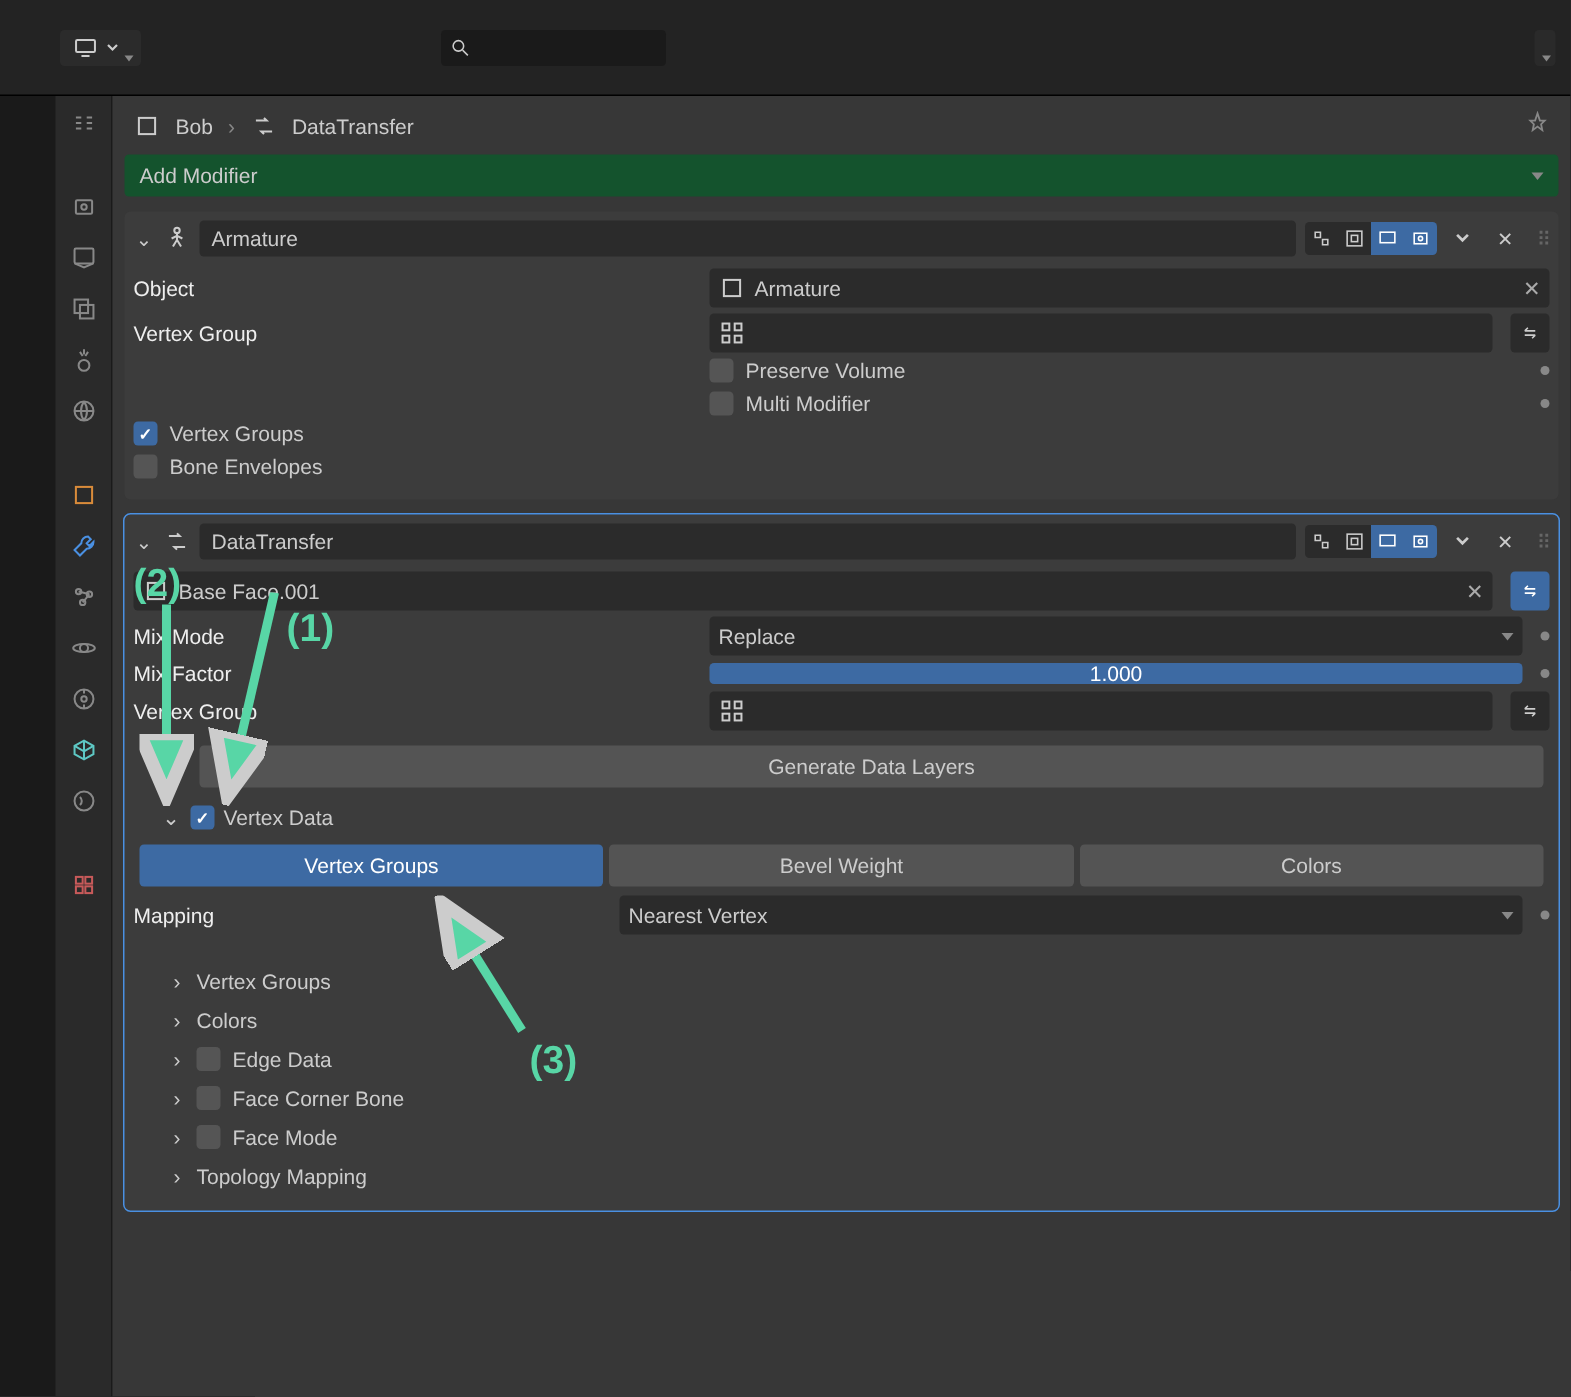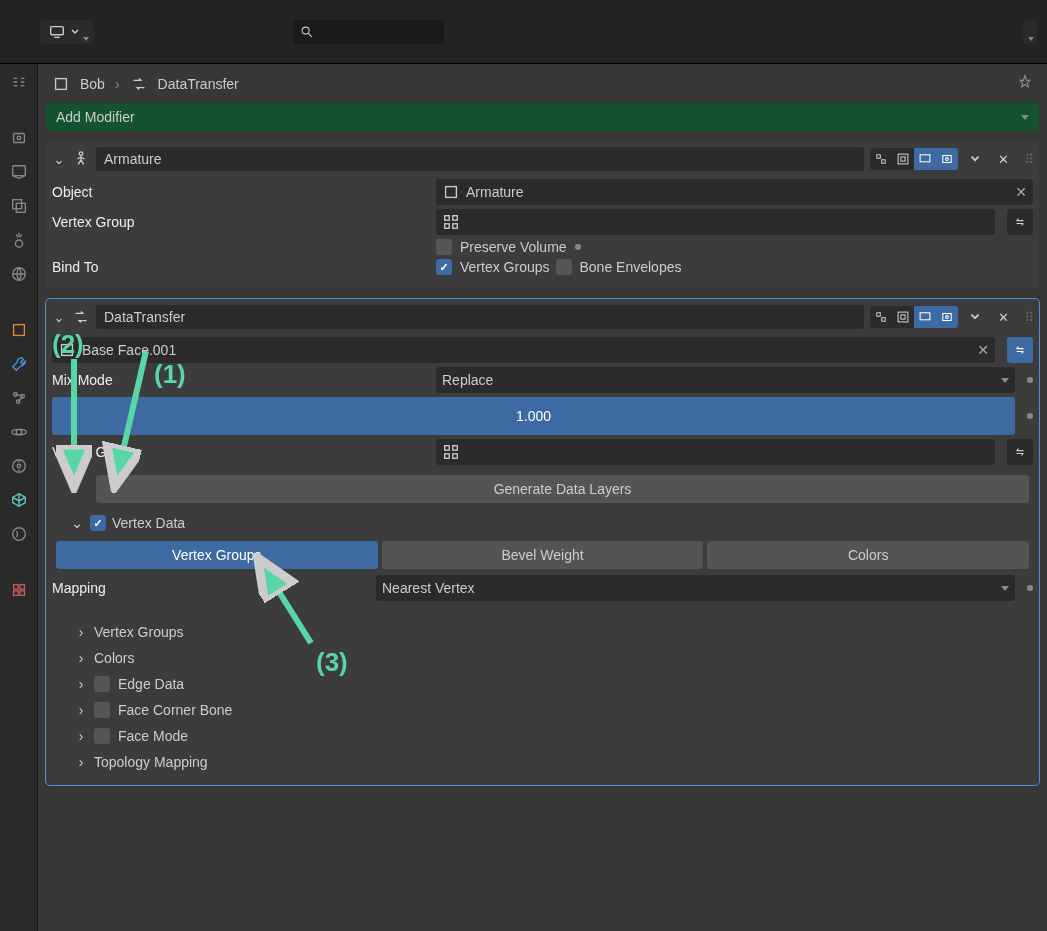--- a/index.html
+++ b/index.html
@@ -4,21 +4,21 @@
 <style>
 * { margin: 0; padding: 0; box-sizing: border-box; font-family: -apple-system, "Segoe UI", sans-serif; }
 body { background: #1a1a1a; color: #ccc; font-size: 13px; overflow: hidden; }
 .app { display: flex; flex-direction: column; width: 1047px; height: 931px; }
 .topbar { height: 64px; background: #232323; border-bottom: 1px solid #000; display: flex; align-items: center; padding: 0 10px 0 40px; }
 .topbar-drop { background: #2b2b2b; border-radius: 3px; padding: 3px 14px 3px 8px; display: flex; align-items: center; gap: 4px; position: relative; }
 .topbar-drop::after { content:""; width:0;height:0;border-left:3px solid transparent;border-right:3px solid transparent;border-top:4px solid #888;position:absolute;right:5px;bottom:3px; }
 .search { margin-left: auto; margin-right: 380px; width: 150px; height: 24px; background: #1a1a1a; border-radius: 3px; display:flex; align-items:center; padding:0 6px; }
 .tiny-drop { width:14px; height:24px; background:#2a2a2a; border-radius:3px; margin-left:auto; position:relative; }
 .tiny-drop::after { content:""; width:0;height:0;border-left:3px solid transparent;border-right:3px solid transparent;border-top:4px solid #888;position:absolute;right:3px;bottom:3px; }
-.body { flex:1; display:flex; }
+.body { flex:1; display:flex;padding-left:37px; }
 .icon-col { width: 38px; background: #2a2a2a; border-right:1px solid #1a1a1a; padding-top: 8px; display:flex; flex-direction:column; align-items:center; gap: 14px; }
 .tool-icn { width:20px; height:20px; display:flex; align-items:center; justify-content:center; color:#888; }
 .tool-icn.active { color:#4a90e2; }
 .tool-icn svg { width:18px; height:18px; }
 .icon-col .sep { height:8px; }
 .main { flex:1; background: #373737; display:flex; flex-direction:column; }
 .breadcrumb { display:flex; align-items:center; gap:10px; padding:10px 14px; font-size:14px; }
 .breadcrumb .chev { color:#888; }
 .pin { margin-left:auto; color:#888; }
 .addmod { margin: 0 8px 10px 8px; background:#14532d; border-radius:3px; padding:6px 10px; font-size:14px; display:flex; align-items:center; }
@@ -34,28 +34,28 @@
 .hdr-btn:last-child { border-radius:0 3px 3px 0; }
 .hdr-btn.on { background:#3d6aa3; }
 .hdr-solo { width:22px; height:22px; display:flex; align-items:center; justify-content:center; }
 .grip { margin-left:4px; color:#666; letter-spacing:-1px; }
 .row { display:flex; align-items:center; gap:8px; margin:4px 0; }
 .label { width:376px; text-align:left; font-size:14px; color:#eee; padding-right:2px; }
 .field { flex:1; background:#2b2b2b; border-radius:3px; height:26px; display:flex; align-items:center; padding:0 6px; font-size:14px; }
 .field.obj { gap:6px; }
 .field .x { margin-left:auto; color:#aaa; }
 .field.drop::after { content:""; width:0;height:0;border-left:4px solid transparent;border-right:4px solid transparent;border-top:5px solid #888;margin-left:auto; }
-.slider { flex:1; background:#3d6aa3; border-radius:3px; height:38px; display:flex; align-items:center; justify-content:center; font-size:14px; color:#fff; }
+.slider { flex:1; background:#3d6aa3; border-radius:3px; height:14px; display:flex; align-items:center; justify-content:center; font-size:14px; color:#fff; }
 .dot { width:6px; height:6px; border-radius:50%; background:#888; margin-left:4px; }
 .swap { width:26px; height:26px; background:#2b2b2b; border-radius:3px; display:flex; align-items:center; justify-content:center; margin-left:4px; }
 .swap.blue { background:#3d6aa3; }
 .chk { width:16px; height:16px; border-radius:3px; background:#555; display:flex; align-items:center; justify-content:center; flex-shrink:0; }
 .chk.on { background:#3d6aa3; }
 .chk.on::after { content:"✓"; color:#fff; font-size:11px; font-weight:bold; }
-.chk-col { display:flex; flex-direction:row; gap:6px; flex:1; }
+.chk-col { display:flex; flex-direction:column; gap:6px; flex:1; }
 .chk-row { display:flex; align-items:center; gap:8px; font-size:14px; }
 .chk-row .dot { margin-left:auto; }
 .gen-btn { margin:10px 4px 8px 44px; background:#545454; border-radius:3px; text-align:center; padding:6px; font-size:14px; }
 .sub-hdr { display:flex; align-items:center; gap:6px; padding:4px 0 4px 18px; font-size:14px; }
 .toggle-row { display:flex; gap:4px; margin:6px 4px; }
 .toggle { flex:1; text-align:center; padding:6px; background:#545454; border-radius:3px; font-size:14px; }
 .toggle.on { background:#3d6aa3; color:#fff; }
 .sub-item { display:flex; align-items:center; gap:8px; padding:5px 0 5px 24px; font-size:14px; }
 .sub-item .caret { width:10px; }
 
@@ -270,24 +270,28 @@
             </div>
         </div>
         <div class="row">
           <div class="label"></div>
           <div class="chk-col">
             <div class="chk-row">
                 <div class="chk"></div>
                 <span>Preserve Volume</span>
                 <span class="dot"></span>
               </div>
-          </div>
-        </div>
-        <div class="row">
-          <div class="label">Bind To</div>
+            <div class="chk-row">
+                <div class="chk"></div>
+                <span>Multi Modifier</span>
+                <span class="dot"></span>
+              </div>
+          </div>
+        </div>
+        <div class="row">
           <div class="chk-col">
             <div class="chk-row">
                 <div class="chk on"></div>
                 <span>Vertex Groups</span>
               </div>
             <div class="chk-row">
                 <div class="chk"></div>
                 <span>Bone Envelopes</span>
               </div>
           </div>
@@ -370,20 +374,21 @@
             </div>
         </div>
         <div class="row">
           <div class="label">Mix Mode</div>
           <div class="field drop">
               <span>Replace</span>
             </div>
           <span class="dot"></span>
         </div>
         <div class="row">
+          <div class="label">Mix Factor</div>
           <div class="slider">
               <span>1.000</span>
             </div>
           <span class="dot"></span>
         </div>
         <div class="row">
           <div class="label">Vertex Group</div>
           <div class="field obj">
             <svg class="modicon" viewBox="0 0 20 20">
                 <rect x="3" y="3" width="5" height="5"></rect>

